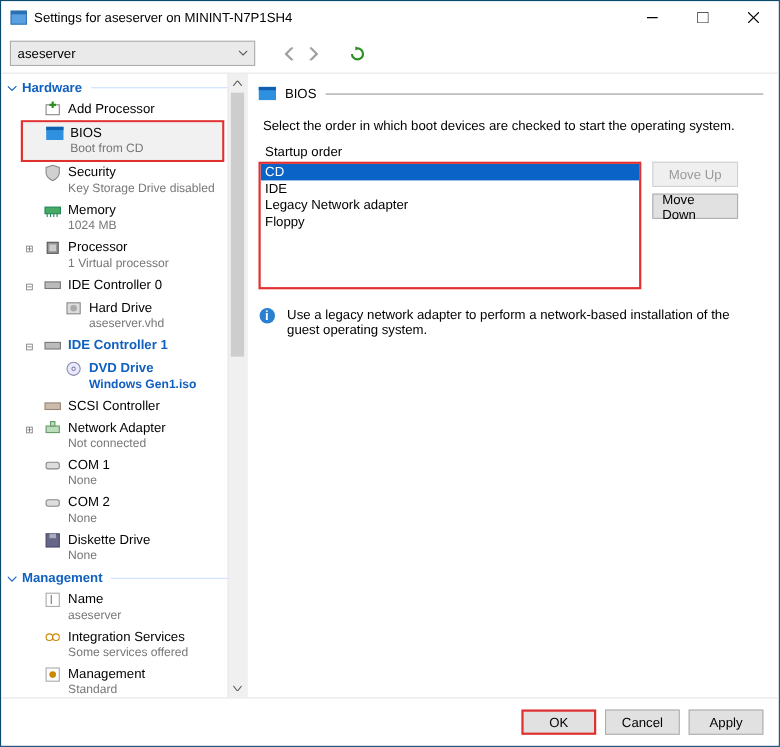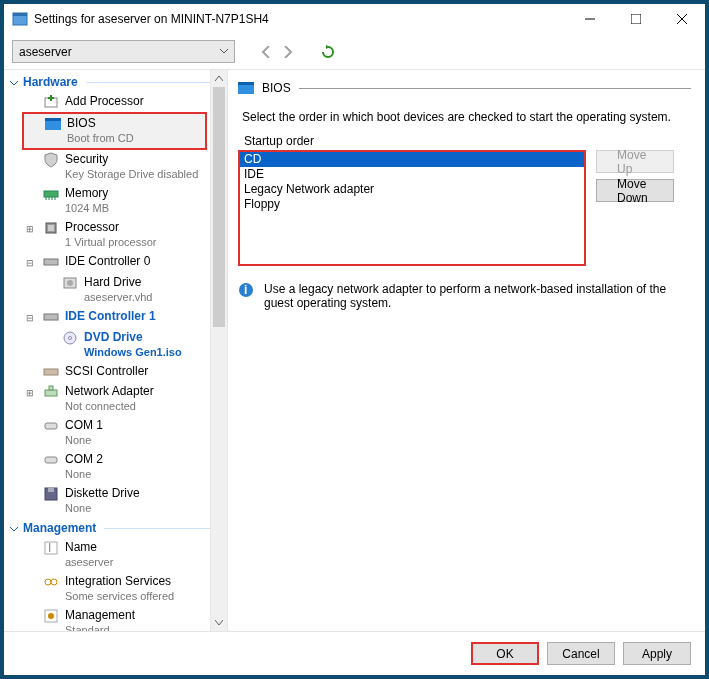--- a/index.html
+++ b/index.html
@@ -1,17 +1,17 @@
 <!DOCTYPE html>
 <html><head>
 <meta charset="utf-8">
 <style>
   * { box-sizing: border-box; font-family: "Segoe UI", Tahoma, sans-serif; font-size: 12px; }
   body { margin: 0; background: #fff; }
-  .window { width: 709px; height: 679px; border: 4px solid #0c4a6e; display: flex; flex-direction: column; background: #fff; }
+  .window { width: 709px; height: 679px; border: 1px solid #0c4a6e; display: flex; flex-direction: column; background: #fff; }
   .titlebar { height: 30px; display: flex; align-items: center; padding: 0 0 0 8px; }
   .titlebar-icon { width: 16px; height: 16px; margin-right: 6px; }
   .titlebar-text { flex: 1; }
   .titlebar-btns { display: flex; height: 100%; }
   .titlebar-btn { width: 46px; display: flex; align-items: center; justify-content: center; }
   .toolbar { height: 36px; border-bottom: 1px solid #e5e5e5; display: flex; align-items: center; padding: 0 8px; gap: 4px; }
   .vm-select { flex: 0 0 223px; height: 23px; border: 1px solid #adadad; background: #eaeaea; display: flex; align-items: center; padding: 0 6px; justify-content: space-between; }
   .nav-btn { width: 18px; height: 18px; display: flex; align-items: center; justify-content: center; color: #a0a0a0; }
   .nav-sep { width: 14px; }
   .body { flex: 1; display: flex; overflow: hidden; }
@@ -35,21 +35,21 @@
   .panel-title { display: flex; align-items: center; gap: 8px; margin-bottom: 4px; }
   .panel-title .line { flex:1; border-top: 1px solid #999; }
   .panel-desc { margin: 10px 4px 10px 4px; }
   .fieldset-label { margin: 0 0 2px 6px; }
   .listbox-wrap { display: flex; gap: 10px; align-items: flex-start; }
   .listbox { width: 348px; height: 116px; border: 1px solid #828790; background: #fff; overflow: hidden; }
   .listbox.redsel { border: 2px solid #e03030; }
   .list-item { padding: 0px 4px; line-height: 15px; }
   .list-item.selected { background: #0a64c8; color: #fff; }
   .btncol { display:flex; flex-direction:column; gap: 6px; width: 78px; }
-  .winbtn { height: 23px; border: 1px solid #adadad; background: #e1e1e1; display: flex; align-items:center; justify-content:center; padding: 0 20px; }
+  .winbtn { height: 23px; border: 1px solid #adadad; background: #e1e1e1; display: flex; align-items:center; justify-content:center; padding: 0 8px; }
   .winbtn.disabled { color:#9a9a9a; background:#efefef; border-color:#d0d0d0; }
   .info-row { display:flex; gap:10px; margin-top: 16px; align-items:flex-start; }
   .info-icon { width:16px; height:16px; flex-shrink:0; }
   .footer { height: 44px; border-top: 1px solid #e5e5e5; display:flex; justify-content:flex-end; align-items:center; gap: 8px; padding: 0 14px; }
   .footer .winbtn { width: 68px; text-align: center; }
   .footer .redbtn { border: 2px solid #e03030; }
   svg { display:block; }
 </style>
 </head>
 <body>

